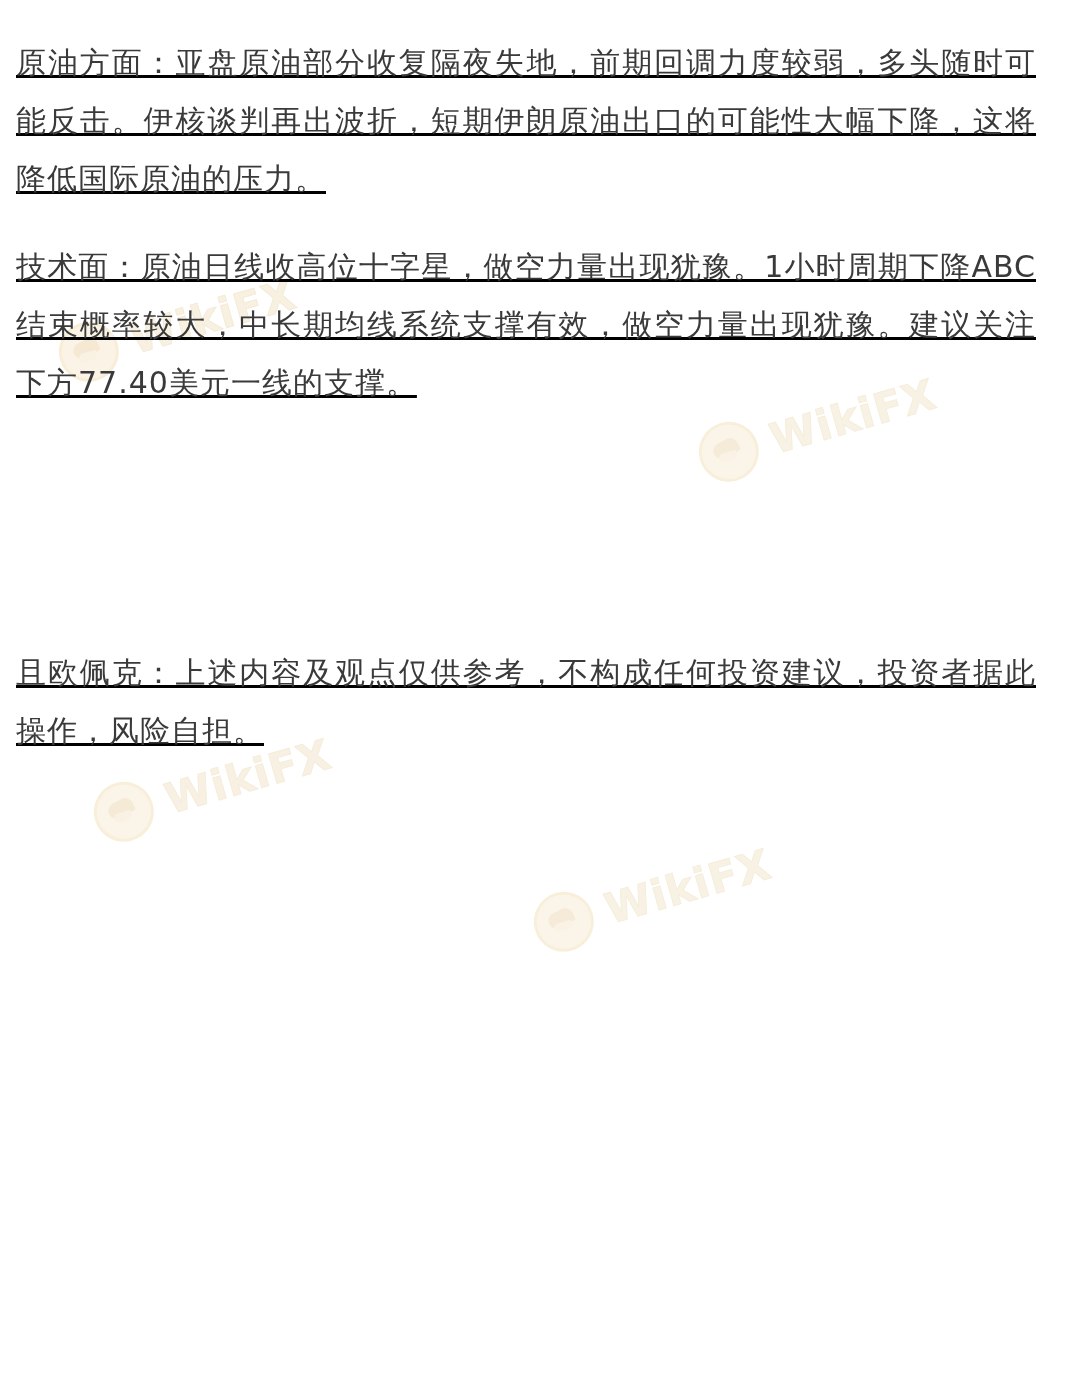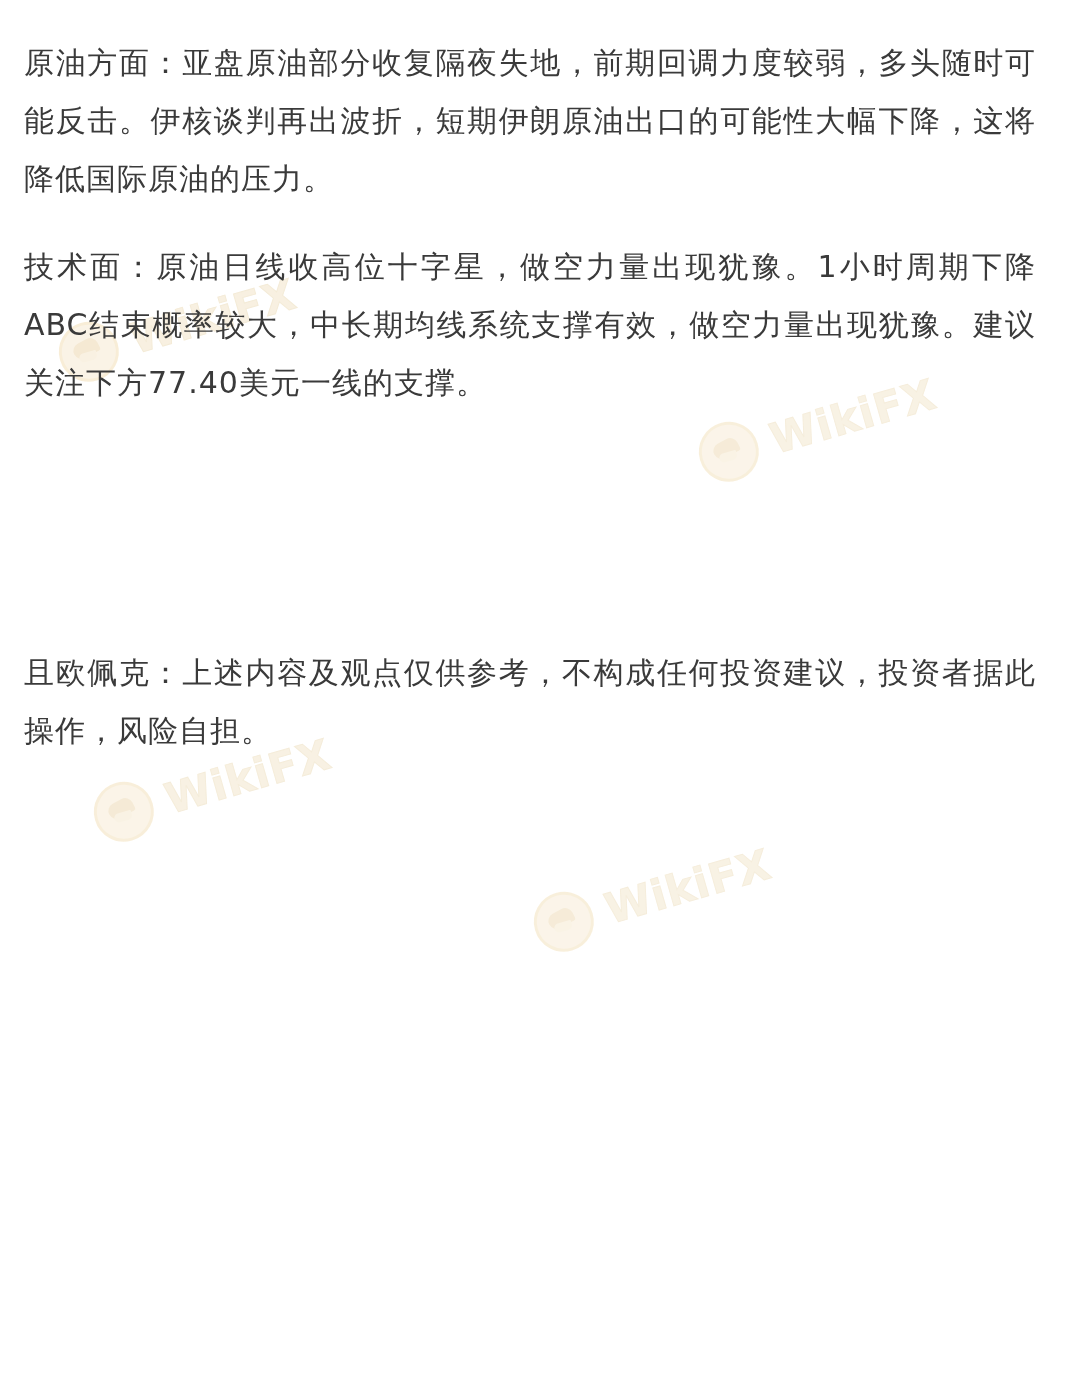--- a/index.html
+++ b/index.html
@@ -11,22 +11,23 @@
     position: relative;
     width: 1080px;
     height: 1381px;
     background: #ffffff;
     overflow: hidden;
     font-family: "DejaVu Sans", "Liberation Sans", sans-serif;
   }
   .content {
     position: relative;
     z-index: 2;
-    padding: 34px 44px 0 24px;
+    padding: 34px 44px 0 16px;
     box-sizing: border-box;
+    text-decoration: underline;
   }
   .para {
     font-size: 30px;
     line-height: 58px;
     color: #3a3a3a;
     letter-spacing: 1px;
     text-align: justify;
     margin: 0 0 30px 0;
     font-weight: 500;
   }

